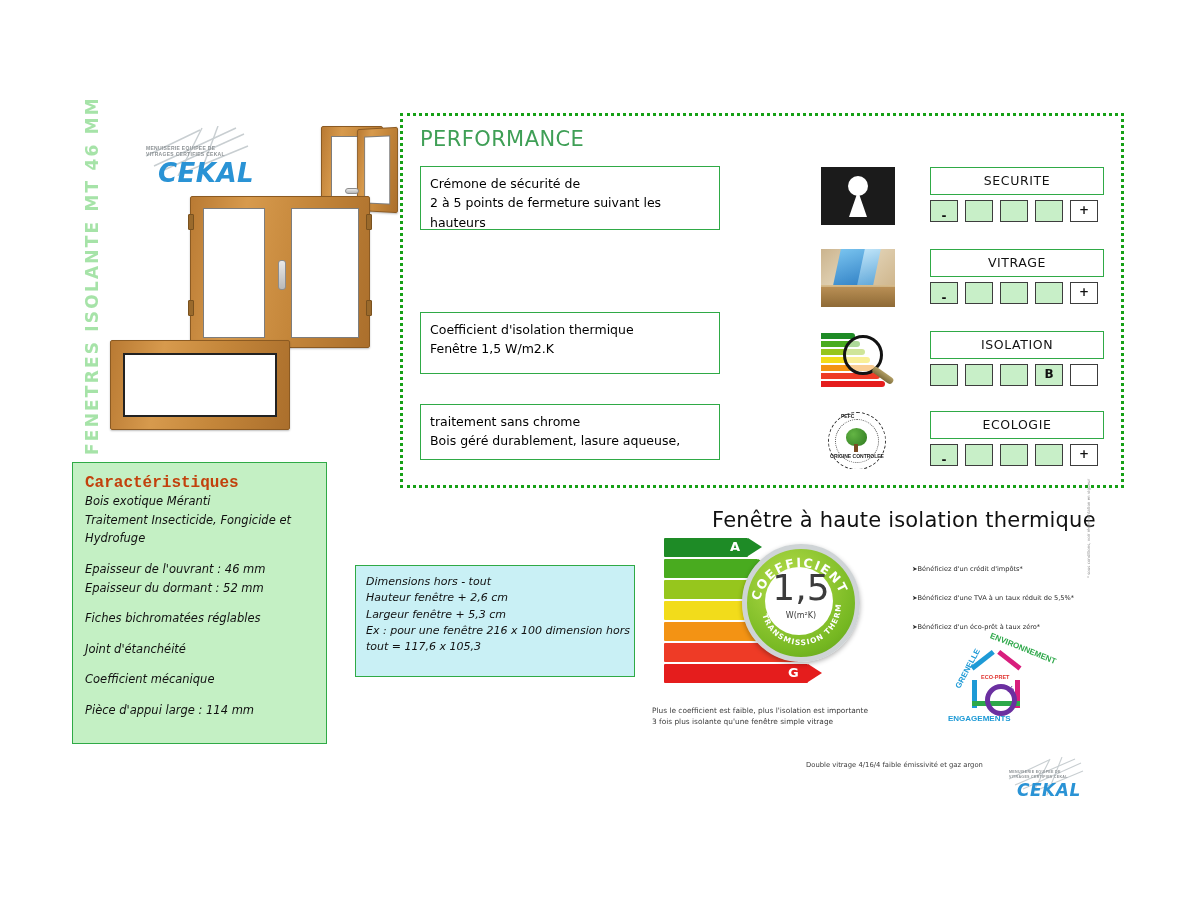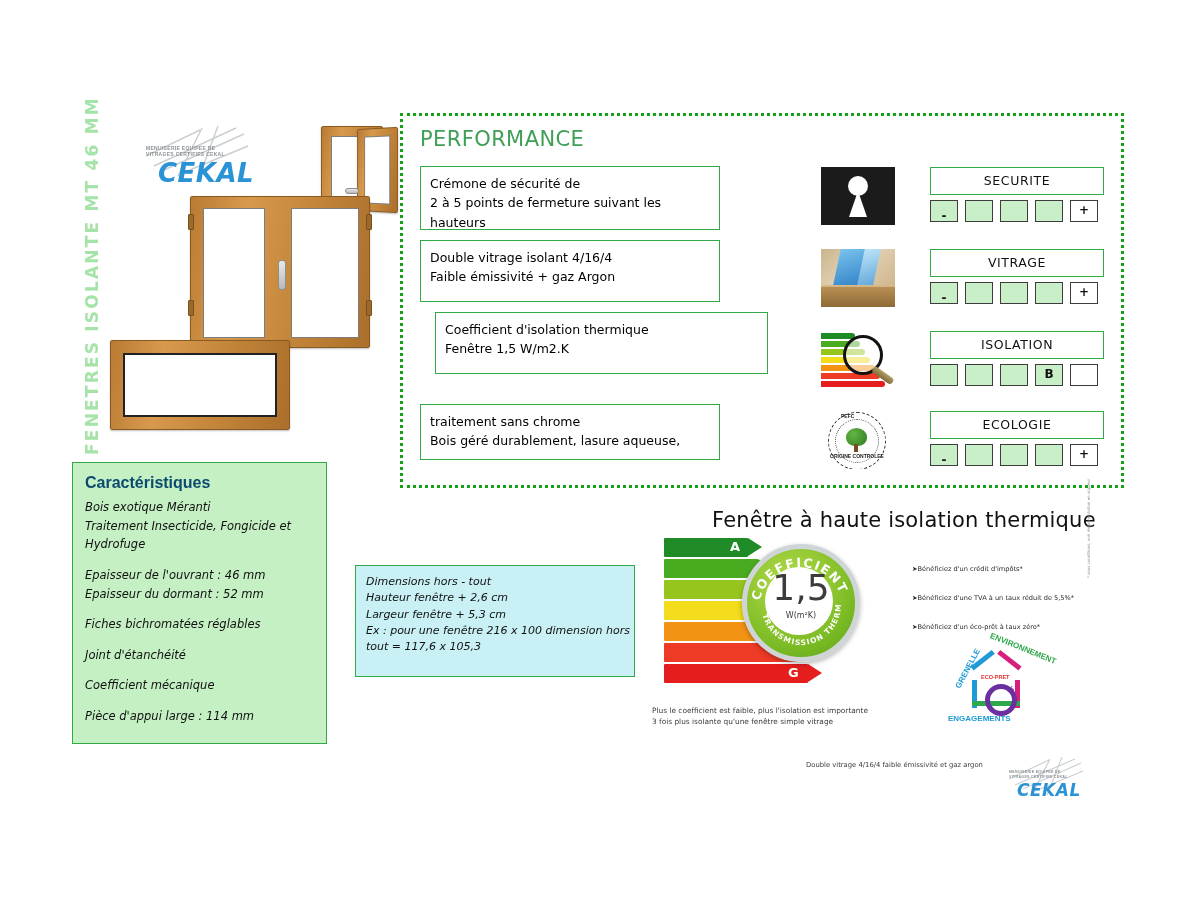--- a/index.html
+++ b/index.html
@@ -95,22 +95,22 @@
   .eco .tree{position:absolute;left:25px;top:17px;width:21px;height:18px;border-radius:50% 50% 45% 45%;
       background:radial-gradient(circle at 35% 35%,#63b544,#2f7a21);}
   .eco .trunk{position:absolute;left:33px;top:33px;width:4px;height:8px;background:#7a4a22;}
   .eco .t1{position:absolute;left:20px;top:2px;font-size:5px;font-weight:bold;color:#1c1c1c;}
   .eco .t2{position:absolute;left:9px;top:42px;font-size:5px;font-weight:bold;color:#1c1c1c;
       width:54px;text-align:center;}
 
   
   .carac{position:absolute;left:72px;top:462px;width:255px;height:282px;
       background:#c4f0c4;border:1.5px solid #2faa46;box-sizing:border-box;padding:11px 12px;}
-  .carac h3{margin:0 0 6px 0;font-size:16px;font-weight:bold;color:#0c4a6e;
-      font-family:Liberation Sans, sans-serif;}
+  .carac h3{margin:0 0 0 0;font-size:16px;font-weight:bold;color:#c2410c;
+      font-family:Liberation Mono, monospace;}
   .carac p{margin:0;font-size:11.5px;font-style:italic;line-height:1.62;color:#111;
       font-family:"DejaVu Sans",sans-serif;}
   .carac .gap{height:12px;}
 
   
   .dims{position:absolute;left:355px;top:565px;width:280px;height:112px;
       background:#c9f0f5;border:1.5px solid #2faa46;box-sizing:border-box;padding:8px 10px;}
   .dims h3{margin:0 0 1px 0;font-size:15.5px;font-weight:bold;color:#000;
       font-family:"DejaVu Sans",sans-serif;}
   .dims p{margin:0;font-size:11px;font-style:italic;line-height:1.48;color:#111;
@@ -219,26 +219,22 @@
 
   <div class="perf">
     <div class="perf-title">PERFORMANCE</div>
 
     <div class="pbox" style="left:17px;top:50px;width:300px;height:64px;">
       <div>Crémone de sécurité de</div>
       <div>2 à  5 points de fermeture suivant les</div>
       <div>hauteurs</div>
     </div>
 
-    <div class="pbox" style="left:17px;top:124px;width:300px;height:62px;">
-      <div>Double vitrage isolant 4/16/4</div>
-      <div>Faible émissivité + gaz Argon</div>
-    </div>
-
-    <div class="pbox" style="left:32px;top:196px;width:333px;height:62px;">
+
+    <div class="pbox" style="left:17px;top:196px;width:300px;height:62px;">
       <div>Coefficient d'isolation thermique</div>
       <div>Fenêtre 1,5 W/m2.K</div>
     </div>
 
     <div class="pbox" style="left:17px;top:288px;width:300px;height:56px;">
       <div>traitement sans chrome</div>
       <div>Bois géré durablement, lasure aqueuse,</div>
     </div>
 
     <div class="icon-tile lock-tile" style="left:418px;top:51px;">

